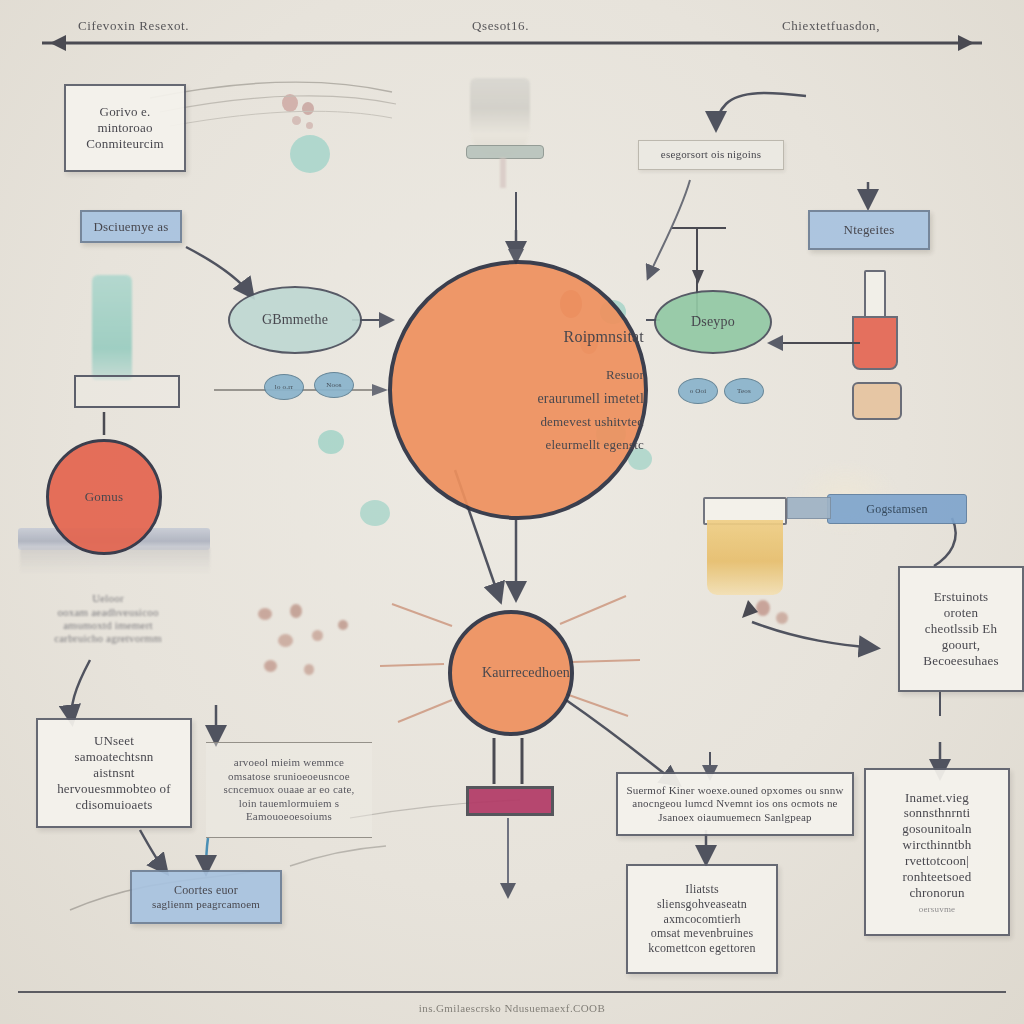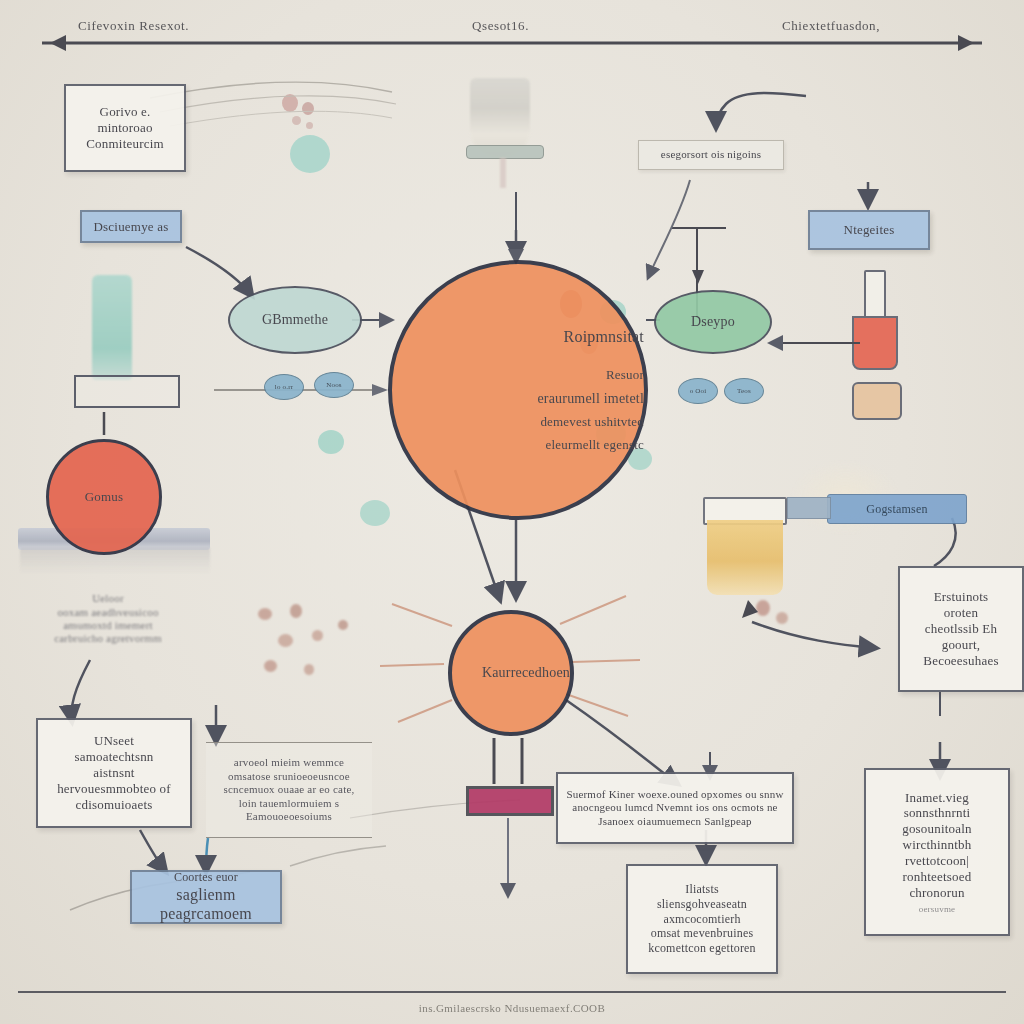--- a/index.html
+++ b/index.html
@@ -53,21 +53,21 @@
   .circle-orange { background: #ef915e; align-items: flex-end; }
   .circle-red { background: #e4654f; border-width:3px; }
   .ellipse { border-radius: 50%; border: 2px solid #4b4f5c; }
   .ell-teal { background: #bfd8d3; }
   .ell-green { background: #93c9a5; }
   .ell-blue-sm { background: #8ab4cc; border: 1px solid #5d7f93; border-radius:50%; }
   .tiny { font-size: 7px; color:#36414d; }
 
   
   .t9  { font-size: 9px; }
-  .t10 { font-size: 16px; }
+  .t10 { font-size: 11px; }
   .t11 { font-size: 11px; }
   .t12 { font-size: 12px; }
   .t13 { font-size: 13px; }
   .t14 { font-size: 14px; }
   .t15 { font-size: 13px; margin-top: 13px; }
   .t16 { font-size: 16px; }
 
   .blur-soft { filter: blur(.45px); opacity: .92; }
   .blur-hard { filter: blur(1.1px); opacity: .8; }
 
@@ -293,21 +293,21 @@
 
   <div class="node circle circle-orange blur-soft t14" style="left:448px;top:610px;width:126px;height:126px;">
     <span>Kaurrecedhoen</span>
   </div>
 
   <div class="node blur-soft" style="left:466px;top:786px;width:88px;height:30px;background:#b23a66;border:3px solid #4a4a52;">
     <span></span>
   </div>
 
 
-  <div class="node box blur-soft t11" style="left:556px;top:772px;width:238px;height:72px;flex-direction:column;">
+  <div class="node box blur-soft t11" style="left:616px;top:772px;width:238px;height:64px;flex-direction:column;">
     <span>Suermof Kiner woexe.ouned opxomes ou snnw</span>
     <span>anocngeou lumcd Nvemnt ios ons ocmots ne</span>
     <span>Jsanoex oiaumuemecn  Sanlgpeap</span>
   </div>
 
   <div class="node box blur-soft t12" style="left:626px;top:864px;width:152px;height:110px;flex-direction:column;">
     <span>Iliatsts</span>
     <span>sliensgohveaseatn</span>
     <span>axmcocomtierh</span>
     <span>omsat mevenbruines</span>

